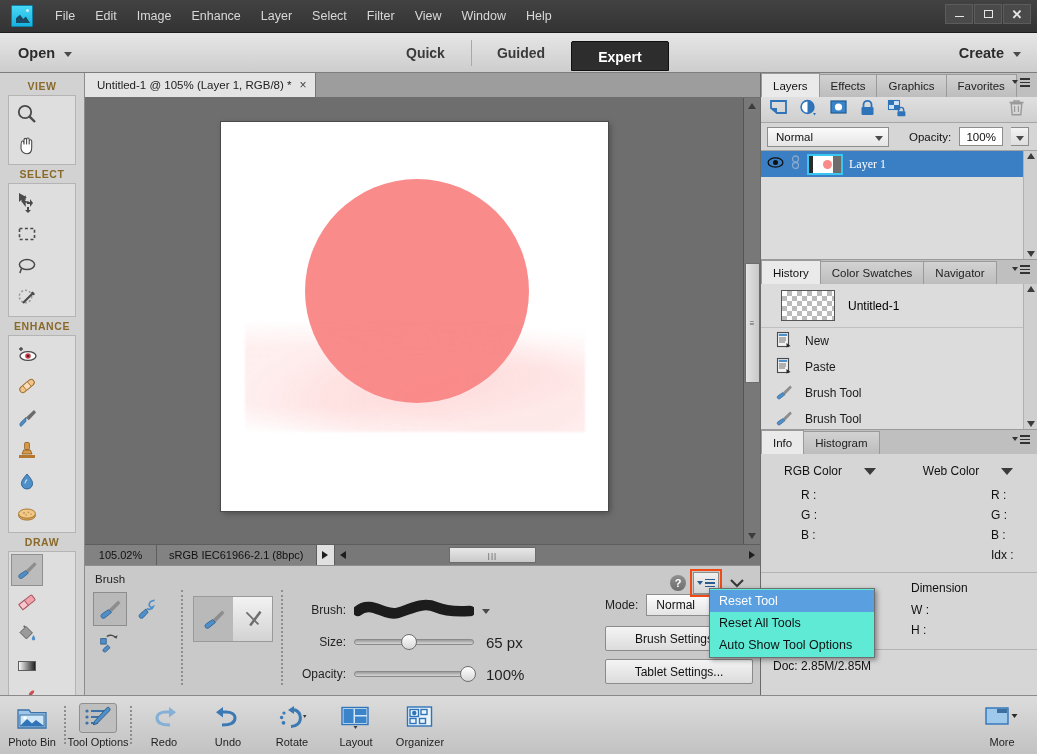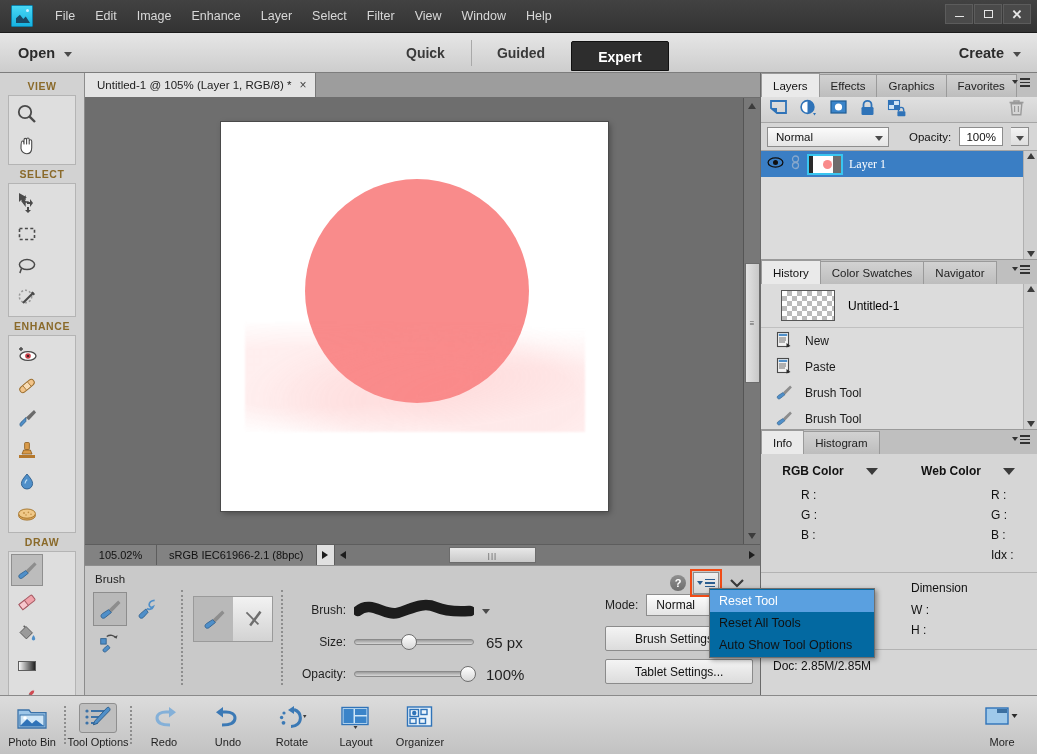--- a/index.html
+++ b/index.html
@@ -224,21 +224,21 @@
     border:1px solid #8d8d8d; display:flex; align-items:center; justify-content:center; gap:2px;
     outline: 2px solid #f04b16; outline-offset: 1px; cursor:default;
   }
   .hamburger-btn .hb-tri { width:0;height:0;border-left:3px solid transparent;border-right:3px solid transparent;border-top:4px solid #2a5d8f; }
   .hamburger-btn .hb-lines { display:flex; flex-direction:column; gap:2px; }
   .hamburger-btn .hb-lines i { display:block; width:10px; height:1.5px; background:#2a5d8f; }
   .chev-btn { width:22px;height:22px; display:flex; align-items:center; justify-content:center; cursor:default; }
 
   
   .ctxmenu {
-    position:absolute; left:709px; top:588px; width:166px; background:#0369a1;
+    position:absolute; left:709px; top:588px; width:166px; background:#5eead4;
     border:1px solid #6f6f6f; box-shadow:2px 2px 5px rgba(0,0,0,.4); z-index: 60;
     padding: 1px 0;
   }
   .ctxmenu .item { height:22px; display:flex; align-items:center; padding:0 9px; font-size:12.5px; color:#111; cursor:default; }
   .ctxmenu .item.hl { background:#5aa0e0; color:#ffffff; }
 
   
   .rightcol { width:277px; flex:0 0 277px; background:#d6d6d6; border-left:1px solid #6a6a6a; display:flex; flex-direction:column; }
   .panel { display:flex; flex-direction:column; border-bottom:1px solid #9a9a9a; }
   .ptabs { height:24px; display:flex; align-items:flex-end; background:#bfbfbf; position:relative; }
@@ -303,21 +303,21 @@
       linear-gradient(45deg,#bbb 25%,transparent 25%,transparent 75%,#bbb 75%),
       linear-gradient(45deg,#bbb 25%,#fff 25%,#fff 75%,#bbb 75%);
     background-size:10px 10px; background-position:0 0,5px 5px;
     flex:0 0 54px;
   }
   .hist-row { height:26px; display:flex; align-items:center; gap:12px; padding-left:14px; cursor:default; font-size:12px; color:#1a1a1a; }
 
   .infopanel { flex:1 1 auto; background:#d6d6d6; display:flex; flex-direction:column; }
   .info-grid { display:flex; padding-top:6px; }
   .info-col { flex:1 1 50%; }
-  .info-hdr { display:flex; align-items:center; justify-content:center; gap:22px; font-size:12px; color:#111; height:22px;font-weight:bold; }
+  .info-hdr { display:flex; align-items:center; justify-content:center; gap:22px; font-size:12px; color:#111; height:22px; }
   .info-hdr .dtri { width:0;height:0;border-left:6px solid transparent;border-right:6px solid transparent;border-top:7px solid #3b3b3b; }
   .info-lines { padding-top:6px; }
   .info-line { font-size:12px; color:#111; height:20px; display:flex; }
   .info-line.left { padding-left:40px; }
   .info-line.right { padding-left:92px; }
   .info-sep { height:1px; background:#b3b3b3; margin-top:4px; }
   .dim-block { padding-top:8px; padding-left:150px; }
   .dim-title { font-size:12px; color:#111; height:22px; }
   .doc-line { font-size:12px; color:#111; padding:9px 0 0 12px; border-top:1px solid #b3b3b3; margin-top:6px; }
 

